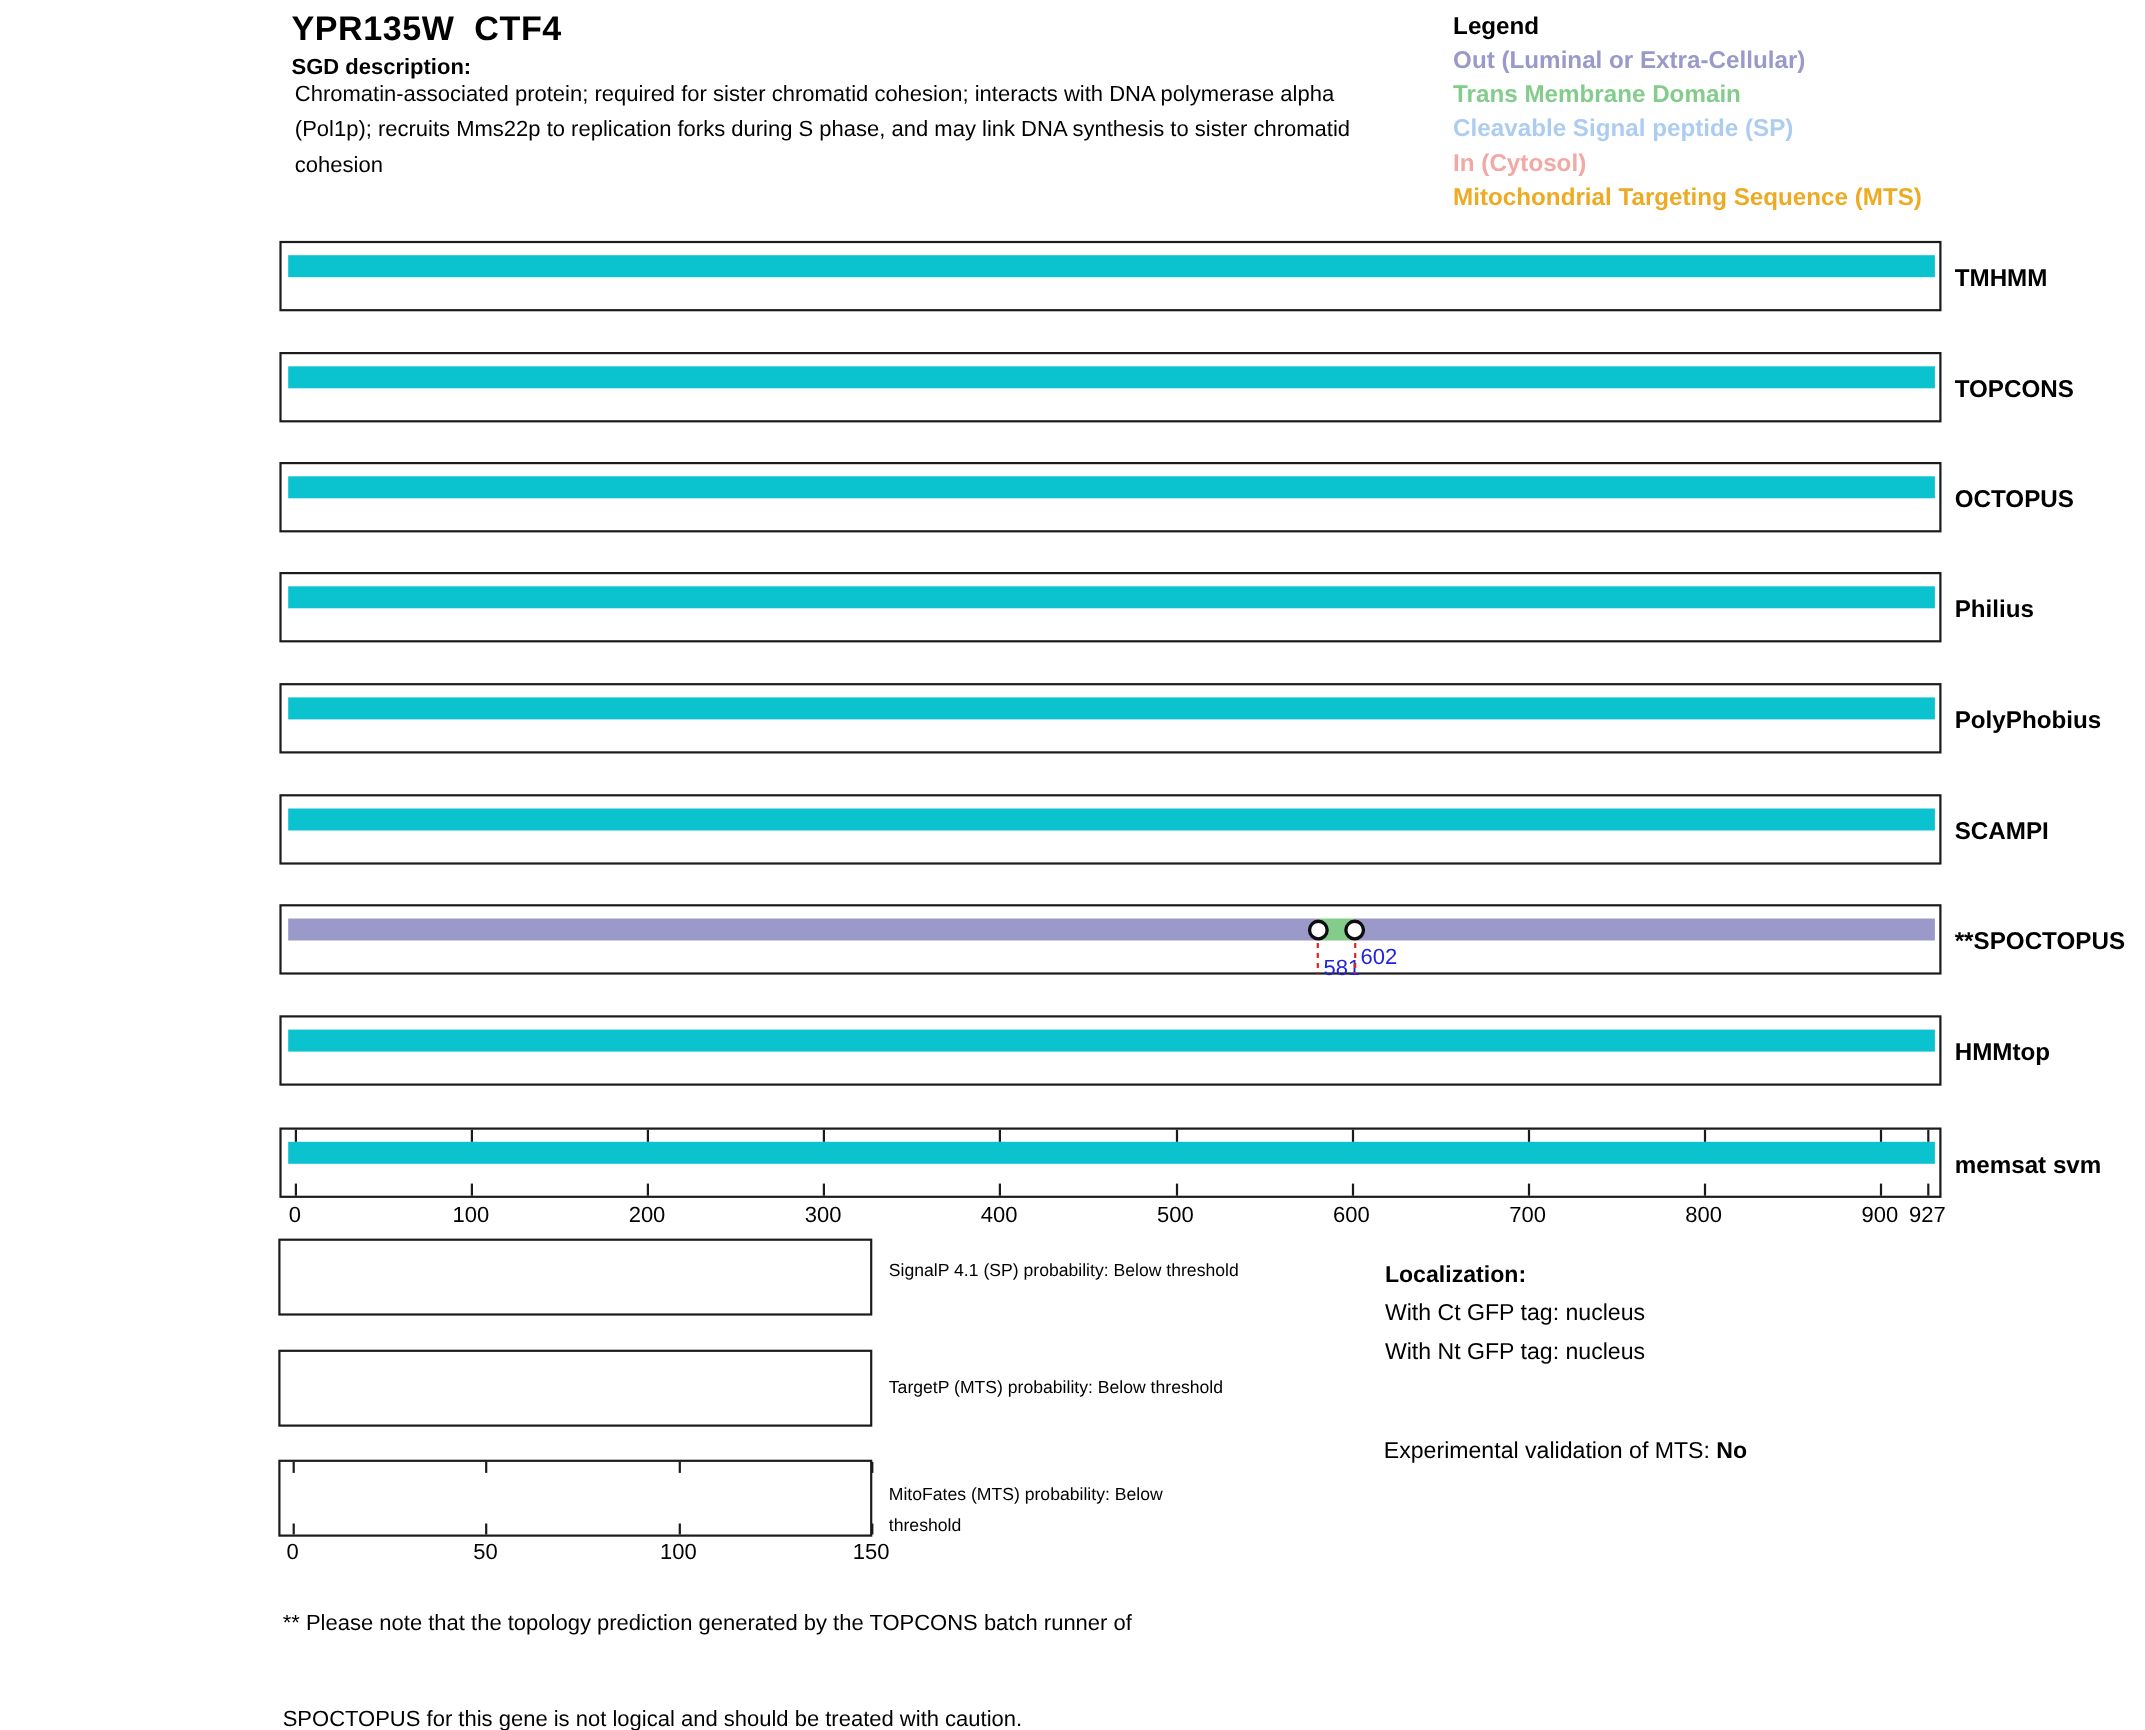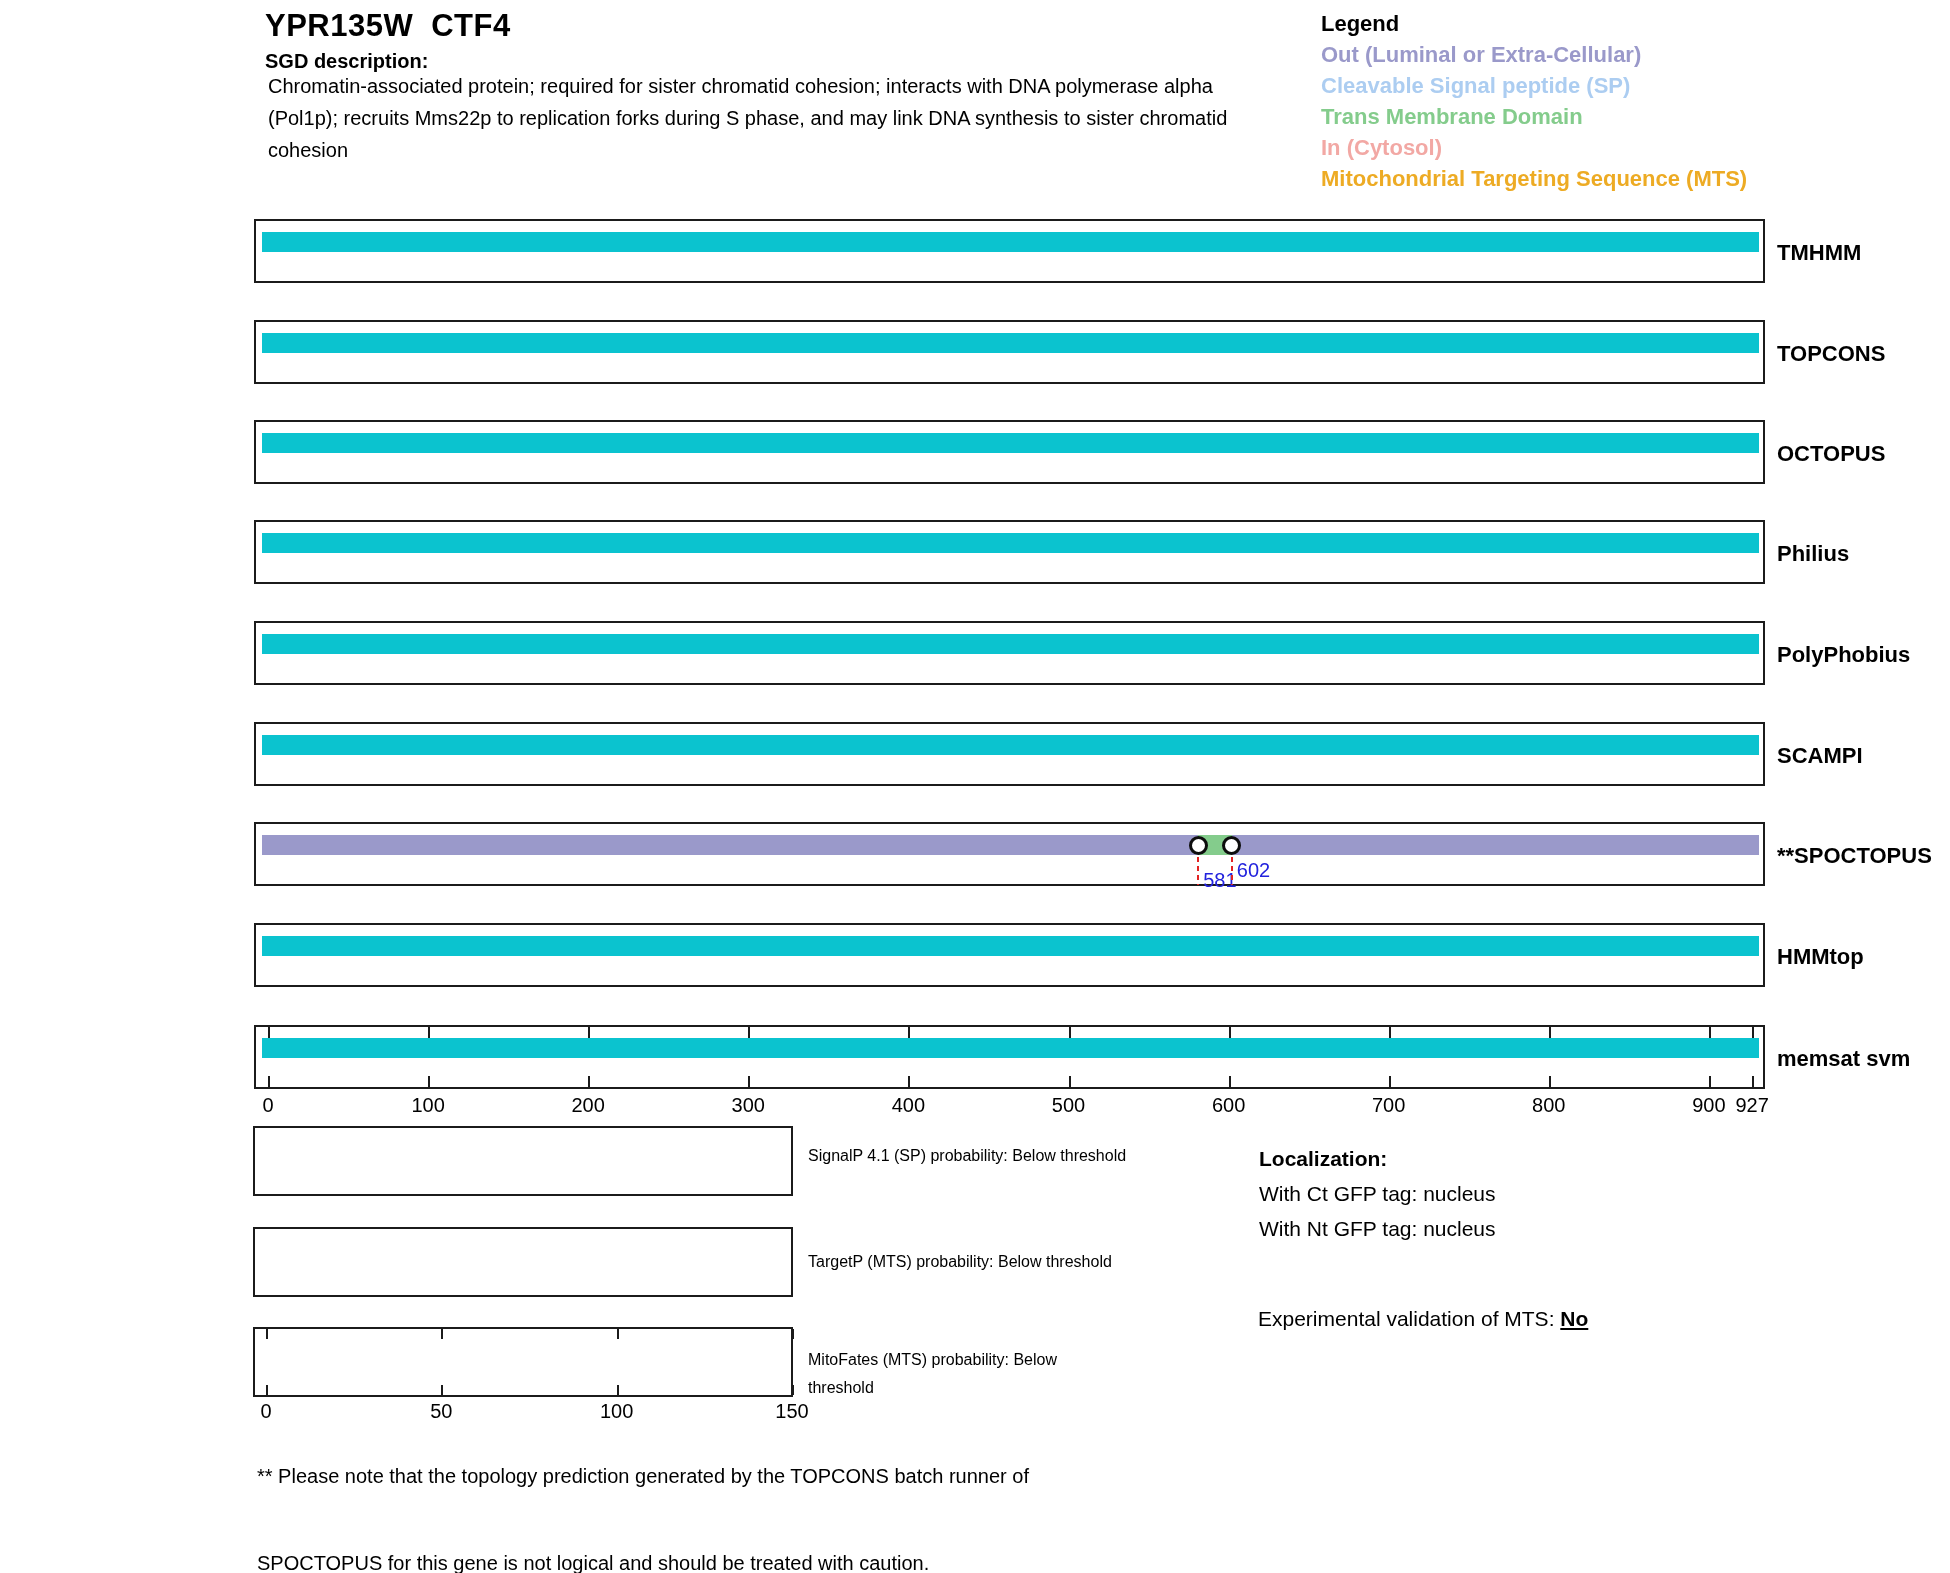--- a/index.html
+++ b/index.html
@@ -38,22 +38,22 @@
   </div>
   <div id="sgd-label" class="abs nowrap">SGD description:</div>
   <div class="abs desc-line nowrap" style="top:70px;">Chromatin-associated protein; required for sister chromatid cohesion; interacts with DNA polymerase alpha</div>
   <div class="abs desc-line nowrap" style="top:102px;">(Pol1p); recruits Mms22p to replication forks during S phase, and may link DNA synthesis to sister chromatid</div>
   <div class="abs desc-line nowrap" style="top:134px;">cohesion</div>
 
   <div id="legend" class="abs">
     <div class="legend-line" style="color:#000;">Legend</div>
 
   <div class="legend-line" style="color: rgb(154, 153, 202);">Out (Luminal or Extra-Cellular)</div>
+      <div class="legend-line" style="color: rgb(132, 204, 140);">Trans Membrane Domain</div>
       <div class="legend-line" style="color: rgb(172, 205, 241);">Cleavable Signal peptide (SP)</div>
-      <div class="legend-line" style="color: rgb(132, 204, 140);">Trans Membrane Domain</div>
       <div class="legend-line" style="color: rgb(242, 168, 164);">In (Cytosol)</div>
       <div class="legend-line" style="color: rgb(237, 171, 36);">Mitochondrial Targeting Sequence (MTS)</div>
       <div class="legend-line" style="color: #8b5cf6; margin-top: 26px;">Soluble</div>
     </div>
 
   <div id="tracks-layer">
       <div class="track-box" style="left: 254px; top: 219px; width: 1511px; height: 64px;"></div>
       <div class="bar-seg" style="left: 262px; top: 232px; width: 1497px; height: 20px; background: rgb(11, 195, 207);"></div>
       <div class="track-label" style="left: 1777px; top: 240px;">TMHMM</div>
       <div class="track-box" style="left: 254px; top: 320px; width: 1511px; height: 64px;"></div>
@@ -143,19 +143,19 @@
       <div class="ruler-tick" style="left: 792.005px; top: 1329px; height: 10px;"></div>
       <div class="ruler-tick" style="left: 792.005px; top: 1385px; height: 10px;"></div>
       <div class="axis-num" style="left: 792.005px; top: 1400px;">150</div>
     </div>
 
   <div id="loc-heading" class="abs">Localization:</div>
   <div class="abs loc-line" style="top:1182px;">With Ct GFP tag: nucleus</div>
   <div class="abs loc-line" style="top:1217px;">With Nt GFP tag: nucleus</div>
 
   <div class="abs exp-line nowrap" style="top:1307px;">
-    <span>Experimental validation of MTS: </span><span style="font-weight:bold;text-decoration:underline;">No</span>
+    <span>Experimental validation of MTS: </span><span style="font-weight:bold;">No</span>
   </div>
 
   <div class="abs footnote-line" style="top:1465px;">** Please note that the topology prediction generated by the TOPCONS batch runner of</div>
   <div class="abs footnote-line" style="top:1512px;margin-top:40px;">SPOCTOPUS for this gene is not logical and should be treated with caution.</div>
 
 </div>
 
 </body></html>

